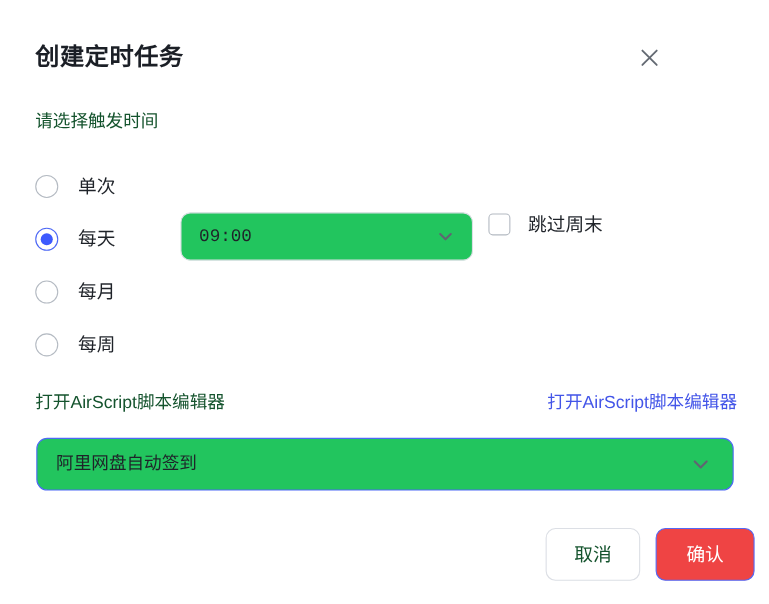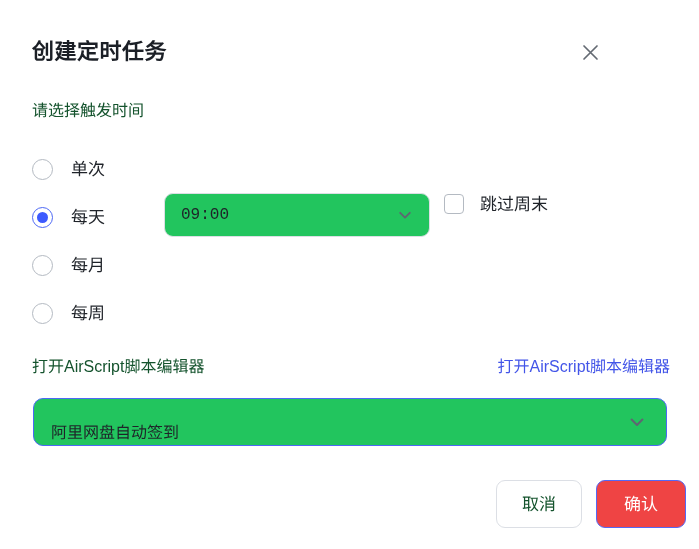--- a/index.html
+++ b/index.html
@@ -125,21 +125,20 @@
     background: #22c55e;
     border: 1px solid #dcdfe5;
     border-radius: 9px;
     display: flex;
     align-items: center;
     cursor: pointer;
     font-family: Liberation Mono, monospace;
   }
   .select-box.focused {
     border-color: #4d68f5;
-    align-items: flex-end;
   }
   .select-value {
     font-size: 16px;
     color: #1f2329;
     line-height: 22px;
     white-space: nowrap;
     overflow: hidden;
     text-overflow: ellipsis;
   }
   .select-caret {

